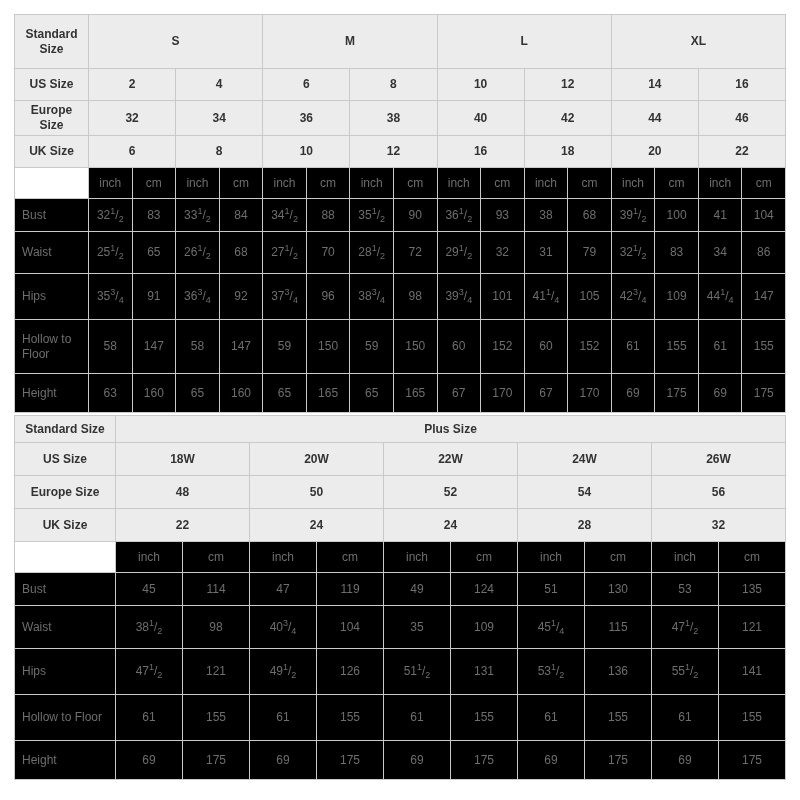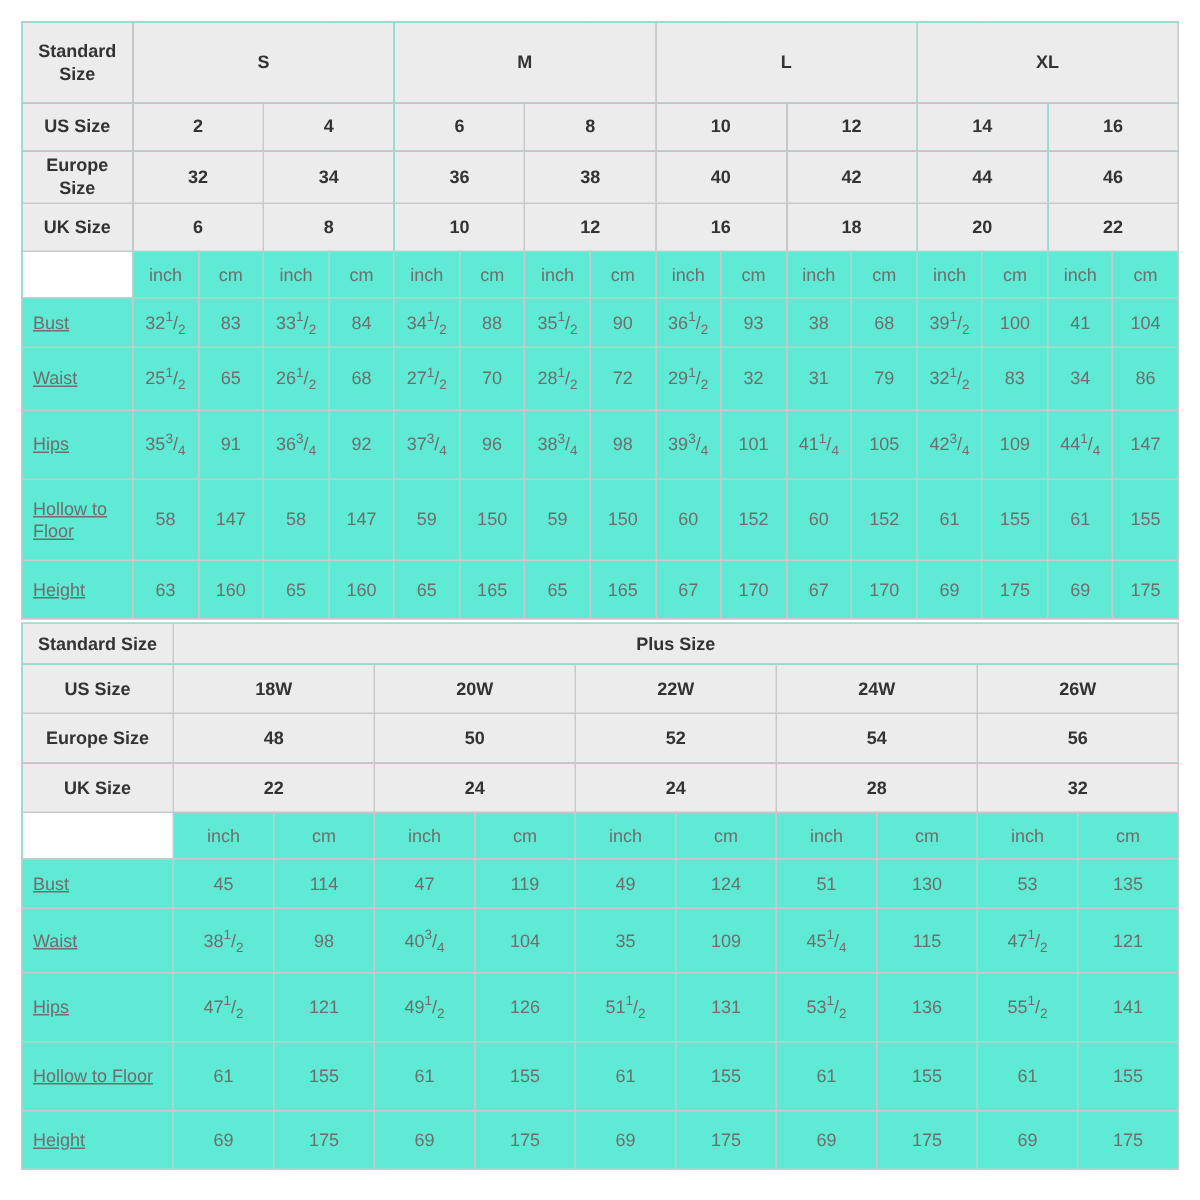--- a/index.html
+++ b/index.html
@@ -5,34 +5,34 @@
   :root{
     --page-bg:#ffffff;
     --border:#c9c9c9;
     --header-bg:#ececec;
     --header-text:#333333;
     --value-text:#6e6e6e;
   }
   html,body{margin:0;padding:0;background:var(--page-bg);}
   body{font-family:"Liberation Sans",sans-serif;width:800px;height:800px;box-sizing:border-box;}
   .page{padding:14px 14px 0 14px;}
-  table{border-collapse:collapse;table-layout:fixed;width:772px;background:#5eead4;}
+  table{border-collapse:collapse;table-layout:fixed;width:772px;background:#000000;}
   td,th{
     border:1px solid var(--border);
     text-align:center;
     vertical-align:middle;
     font-size:12px;
     font-weight:normal;
     color:var(--value-text);
     padding:2px 3px;
     overflow:hidden;
     line-height:1.25;
   }
   .hdr{background:var(--header-bg);color:var(--header-text);font-weight:bold;}
-  .meas-label{text-align:left;padding-left:7px;text-decoration:underline;}
+  .meas-label{text-align:left;padding-left:7px;}
   .empty-cell{background:#fff;}
   sup{font-size:9px;line-height:0;}
   sub{font-size:9px;line-height:0;}
   #t2-wrap{margin-top:2px;}
   
   #t1 tr:nth-child(1){height:54px;}
   #t1 tr:nth-child(2){height:32px;}
   #t1 tr:nth-child(3){height:32px;}
   #t1 tr:nth-child(4){height:32px;}
   #t1 tr:nth-child(5){height:31px;}

